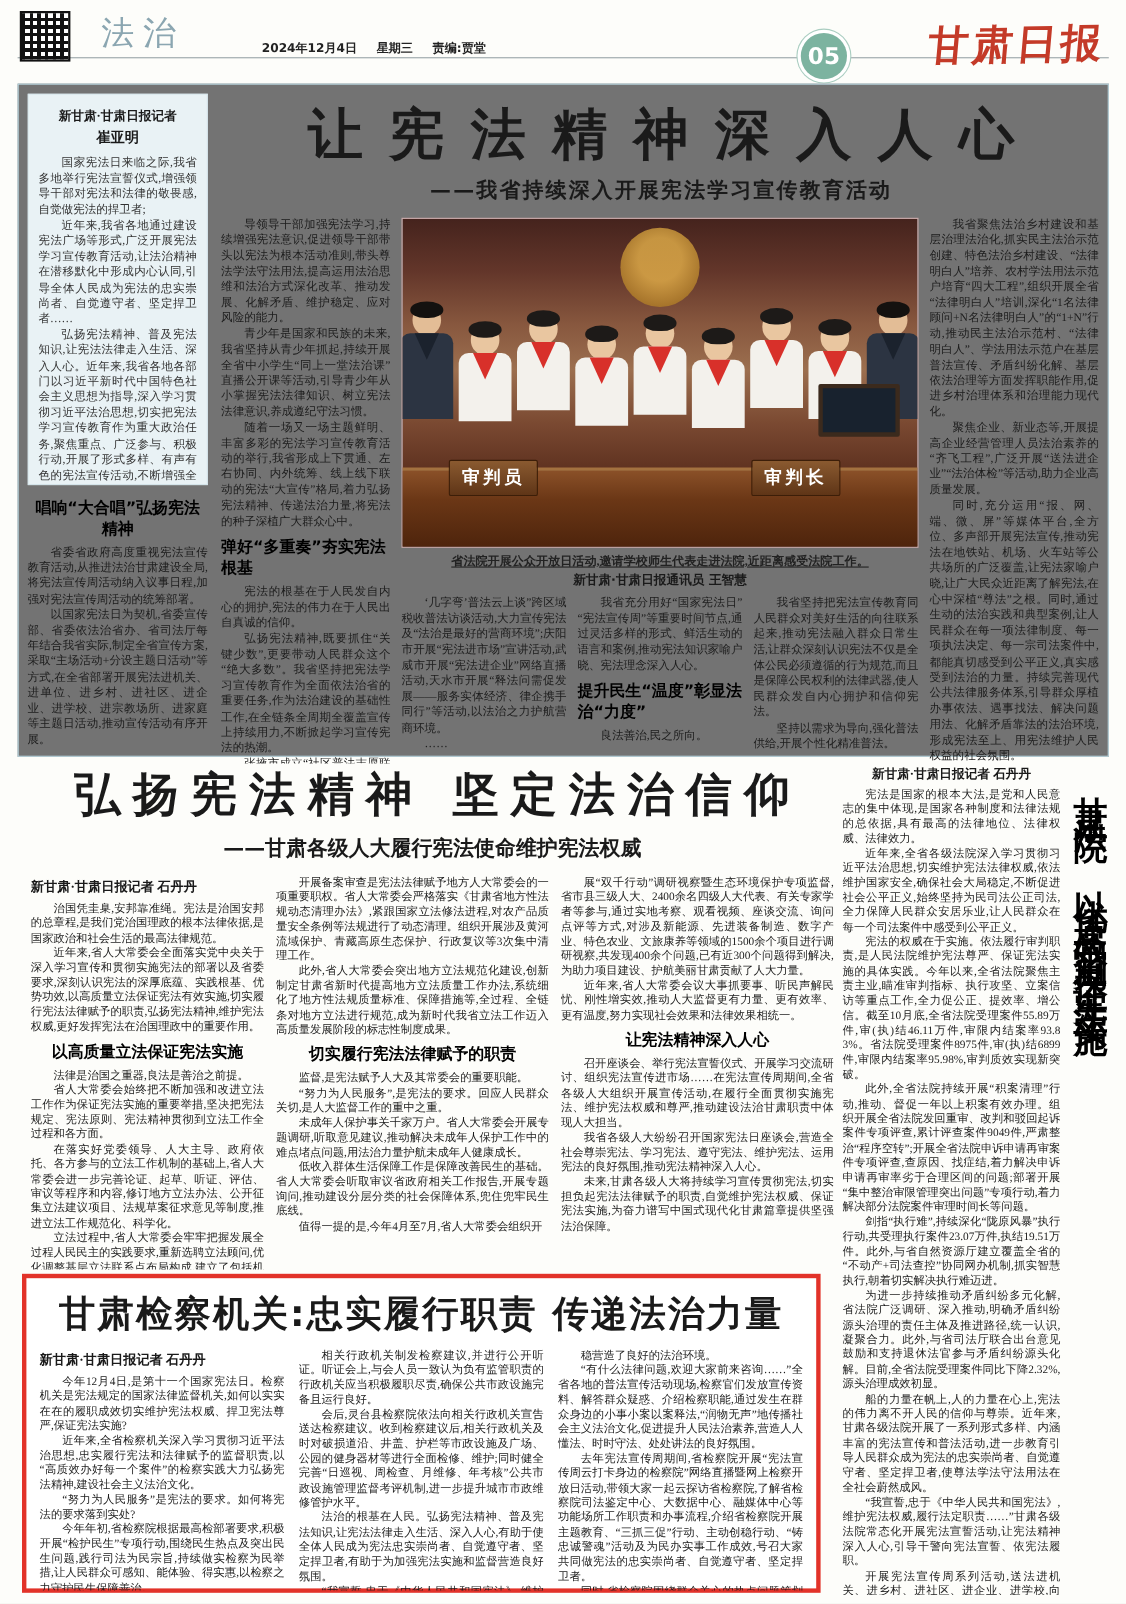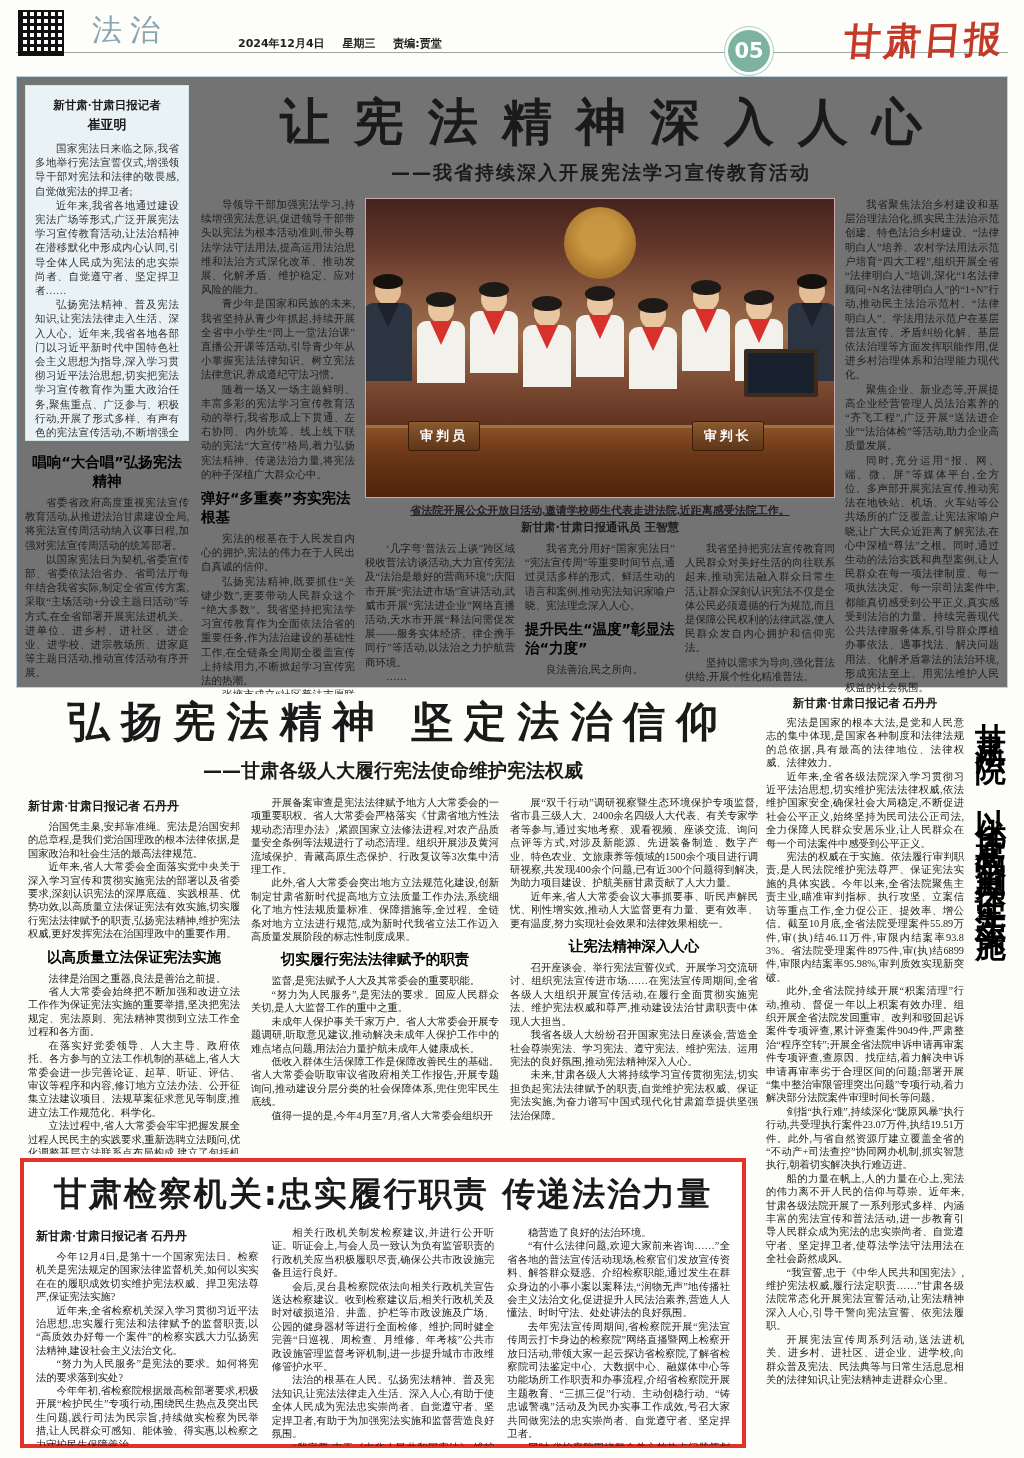--- a/index.html
+++ b/index.html
@@ -65,21 +65,21 @@
                   border-left:11px solid transparent; border-right:11px solid transparent; border-top:24px solid #d8302a; }
   .adult .head { background:#e3bd96; }
   .adult .head::before { background:#14110f; }
   .adult .torso { background:#2c3442; height:78px; }
   .adult .torso::before { border-top-color:#1b222d; }
   .monitor { position:absolute; right:16px; top:150px; width:74px; height:48px; background:#18222e;
              border:4px solid #3b2a1d; border-radius:2px; }
   .bench { position:absolute; bottom:0; left:-4px; right:-4px; height:72px;
            background:linear-gradient(180deg,#8a5028 0%,#6b3716 38%,#4e240c 100%); border-top:3px solid #a3713f; }
   .plate { position:absolute; bottom:46px; background:linear-gradient(#8a5a30,#5f3517); color:#fff;
-           font-family:"DejaVu Sans",sans-serif; font-weight:bold; font-size:13px; letter-spacing:3px;
+           font-family:"DejaVu Sans",sans-serif; font-weight:bold; font-size:16px; letter-spacing:3px;
            padding:5px 11px; border-radius:2px; border:1px solid #3c1e08; }
   .plate.l { left:9%; } .plate.r { right:15%; }
   .caption { text-align:center; font-size:11px; font-weight:bold; color:#222; margin-top:5px;text-decoration:underline; }
   .credit { text-align:center; font-family:"DejaVu Sans",sans-serif; font-weight:bold; font-size:11.5px; margin-top:2px; }
   .mid-cols { display:flex; gap:10px; margin-top:7px; height:146px; overflow:hidden; }
   .mcol { flex:1; overflow:hidden; }
 
   
   .a2 { position:absolute; left:28px; top:694px; width:730px; height:460px; overflow:hidden; }
   .a2-title { text-align:center; font-family:"DejaVu Sans",sans-serif; font-weight:bold;
@@ -297,20 +297,21 @@
 
   <aside class="court">
     <div class="court-byline">新甘肃·甘肃日报记者 石丹丹</div>
     <div class="court-body">
       <div>
           <p class="para tight">宪法是国家的根本大法,是党和人民意志的集中体现,是国家各种制度和法律法规的总依据,具有最高的法律地位、法律权威、法律效力。</p>
           <p class="para tight">近年来,全省各级法院深入学习贯彻习近平法治思想,切实维护宪法法律权威,依法维护国家安全,确保社会大局稳定,不断促进社会公平正义,始终坚持为民司法公正司法,全力保障人民群众安居乐业,让人民群众在每一个司法案件中感受到公平正义。</p>
           <p class="para tight">宪法的权威在于实施。依法履行审判职责,是人民法院维护宪法尊严、保证宪法实施的具体实践。今年以来,全省法院聚焦主责主业,瞄准审判指标、执行攻坚、立案信访等重点工作,全力促公正、提效率、增公信。截至10月底,全省法院受理案件55.89万件,审(执)结46.11万件,审限内结案率93.83%。省法院受理案件8975件,审(执)结6899件,审限内结案率95.98%,审判质效实现新突破。</p>
           <p class="para tight">此外,全省法院持续开展“积案清理”行动,推动、督促一年以上积案有效办理。组织开展全省法院发回重审、改判和驳回起诉案件专项评查,累计评查案件9049件,严肃整治“程序空转”;开展全省法院申诉申请再审案件专项评查,查原因、找症结,着力解决申诉申请再审率劣于合理区间的问题;部署开展“集中整治审限管理突出问题”专项行动,着力解决部分法院案件审理时间长等问题。</p>
           <p class="para tight">剑指“执行难”,持续深化“陇原风暴”执行行动,共受理执行案件23.07万件,执结19.51万件。此外,与省自然资源厅建立覆盖全省的“不动产+司法查控”协同网办机制,抓实智慧执行,朝着切实解决执行难迈进。</p>
+          <p class="para tight">为进一步持续推动矛盾纠纷多元化解,省法院广泛调研、深入推动,明确矛盾纠纷源头治理的责任主体及推进路径,统一认识,凝聚合力。此外,与省司法厅联合出台意见鼓励和支持退休法官参与矛盾纠纷源头化解。目前,全省法院受理案件同比下降2.32%,源头治理成效初显。</p>
           <p class="para tight">船的力量在帆上,人的力量在心上,宪法的伟力离不开人民的信仰与尊崇。近年来,甘肃各级法院开展了一系列形式多样、内涵丰富的宪法宣传和普法活动,进一步教育引导人民群众成为宪法的忠实崇尚者、自觉遵守者、坚定捍卫者,使尊法学法守法用法在全社会蔚然成风。</p>
           <p class="para tight">“我宣誓,忠于《中华人民共和国宪法》,维护宪法权威,履行法定职责……”甘肃各级法院常态化开展宪法宣誓活动,让宪法精神深入人心,引导干警向宪法宣誓、依宪法履职。</p>
           <p class="para tight">开展宪法宣传周系列活动,送法进机关、进乡村、进社区、进企业、进学校,向群众普及宪法、民法典等与日常生活息息相关的法律知识,让宪法精神走进群众心里。</p>
         </div>
     </div>
     <div class="vtitle">甘肃法院:以优质高效审判保证宪法实施</div>
   </aside>
 
   <section class="rb">
     <h2 class="rb-title">甘肃检察机关:忠实履行职责 传递法治力量</h2>

